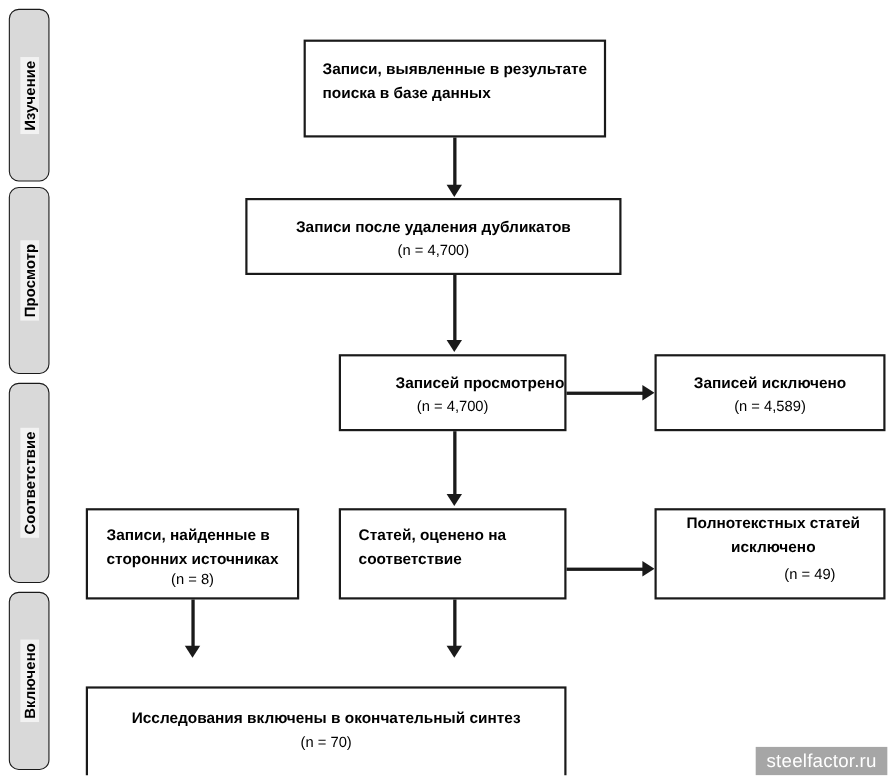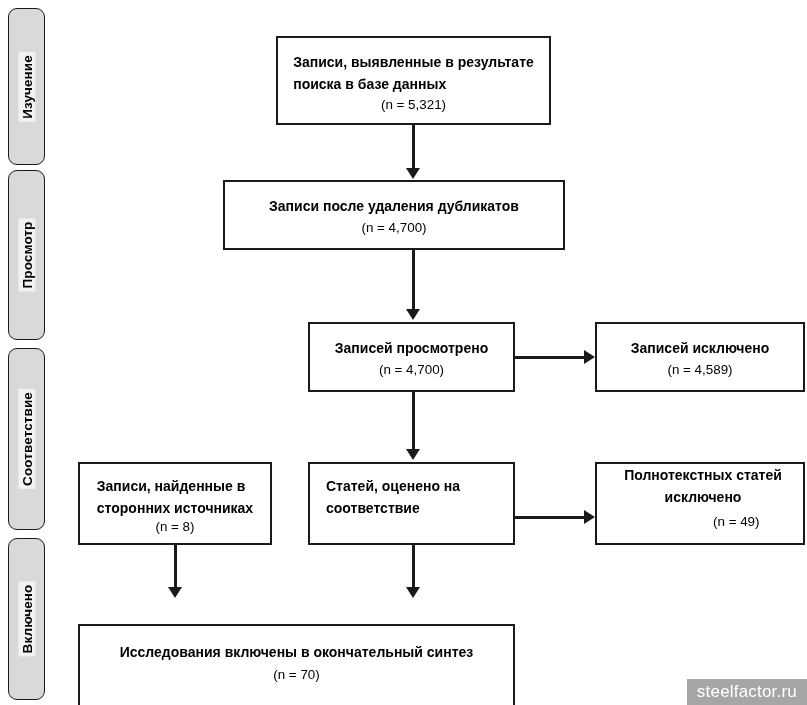--- a/index.html
+++ b/index.html
@@ -136,42 +136,39 @@
 
   <div class="stage" style="top:538px; height:162px;">
     <span class="stage-label">Включено</span>
   </div>
 
   <div class="fbox" style="left:276px; top:36px; width:275px; height:89px;">
     <div class="fbox-inner t-center" style="top:14px;">
       <span class="ftitle center-block">Записи, выявленные в результате
 поиска в базе данных</span>
     </div>
-    <div class="fbox-inner t-center" style="top:57px;">
-      <span class="fcount">(n = 5,321)</span>
-    </div>
   </div>
 
   <div class="vline" style="left:412px; top:125px; height:45px;"></div>
   <div class="arrow-down" style="left:406px; top:168px;"></div>
 
   <div class="fbox" style="left:223px; top:180px; width:342px; height:70px;">
     <div class="fbox-inner t-center" style="top:14px;">
       <span class="ftitle">Записи после удаления дубликатов</span>
     </div>
     <div class="fbox-inner t-center" style="top:36px;">
       <span class="fcount">(n = 4,700)</span>
     </div>
   </div>
 
   <div class="vline" style="left:412px; top:250px; height:60px;"></div>
   <div class="arrow-down" style="left:406px; top:309px;"></div>
 
   <div class="fbox" style="left:308px; top:322px; width:207px; height:70px;">
-    <div class="fbox-inner t-center" style="top:14px;">
+    <div class="fbox-inner t-center" style="top:14px;text-align:right;">
       <span class="ftitle">Записей просмотрено</span>
     </div>
     <div class="fbox-inner t-center" style="top:36px;">
       <span class="fcount">(n = 4,700)</span>
     </div>
   </div>
 
   <div class="hline" style="left:515px; top:356px; width:72px;"></div>
   <div class="arrow-right" style="left:584px; top:350px;"></div>
 

